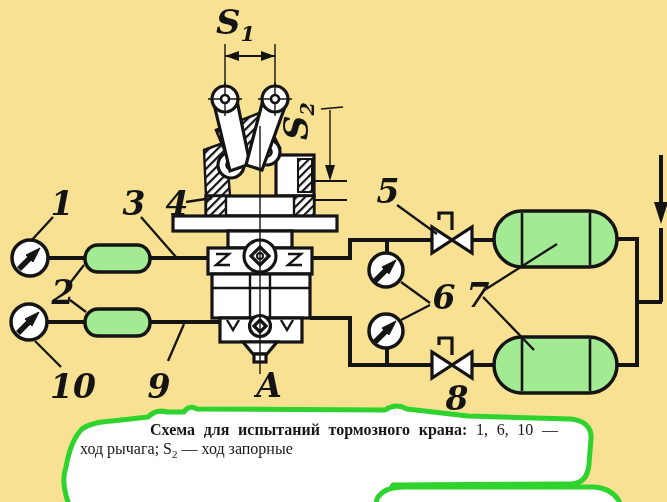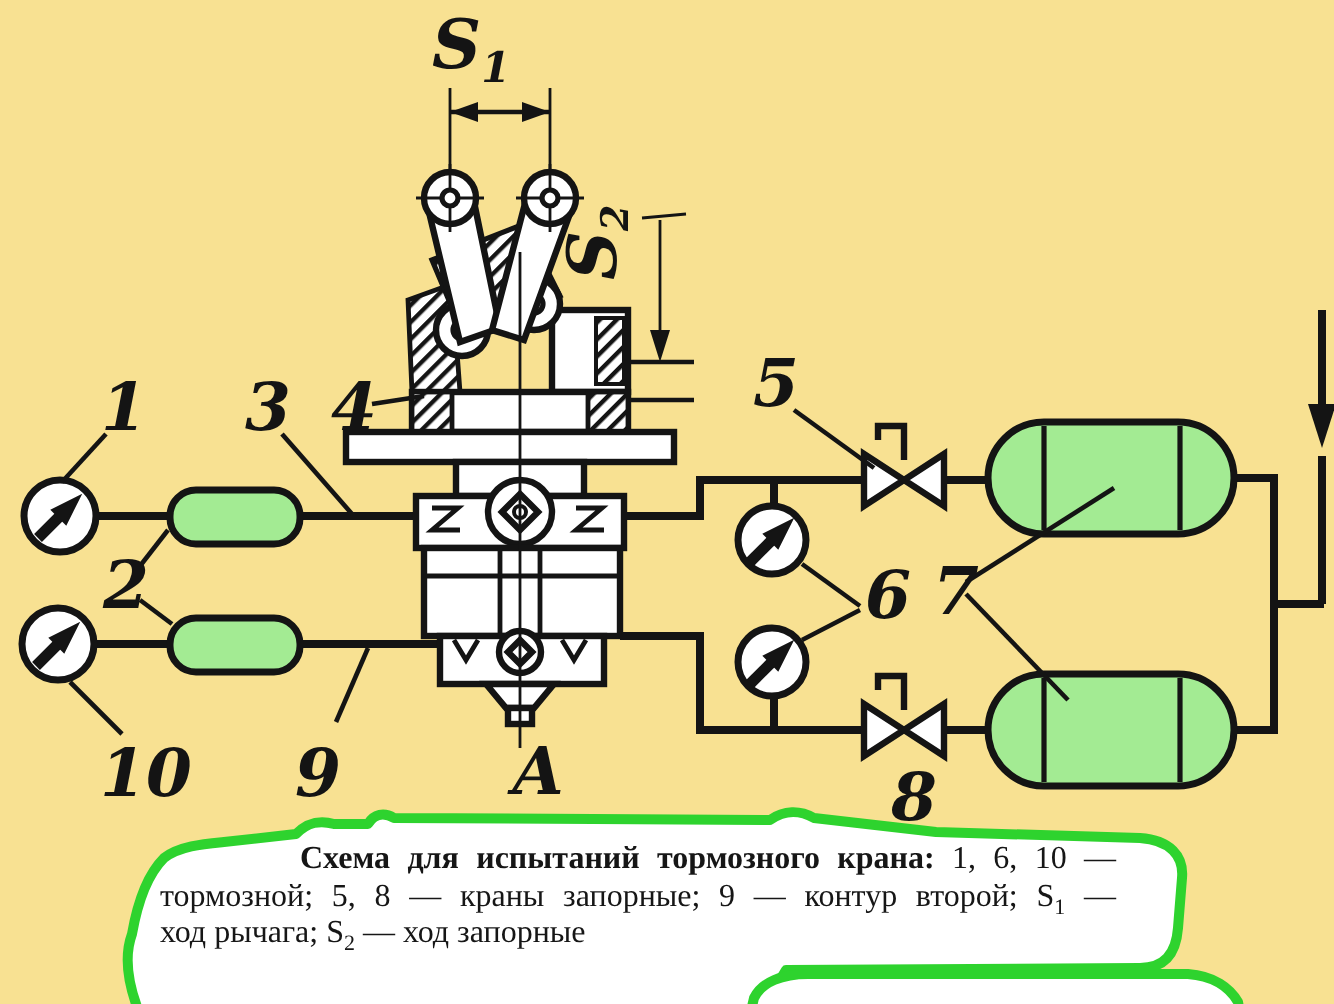--- a/index.html
+++ b/index.html
@@ -209,17 +209,16 @@
     <text x="478" y="307" text-anchor="middle" class="lbl">7</text>
     <text x="73" y="398" text-anchor="middle" class="lbl">10</text>
     <text x="159" y="398" text-anchor="middle" class="lbl">9</text>
     <text x="269" y="397" text-anchor="middle" class="lbl" font-size="29">A</text>
     <text x="457" y="410" text-anchor="middle" class="lbl">8</text>
   </g>
 </svg>
 
 <div class="caption">
   <div class="cap-line cap-just cap-indent"><b>Схема для испытаний тормозного крана:</b><span> 1, 6, 10 —</span></div>
-  <div class="cap-line cap-just"><span>тормозной; 5, 8 — краны запорные; 9 — контур второй; S</span><sub>1</sub><span> —</span></div>
   <div class="cap-line"><span>ход рычага; S</span><sub>2</sub><span> — ход запорные</span></div>
 </div>
 
 </div>
 
 </body></html>

